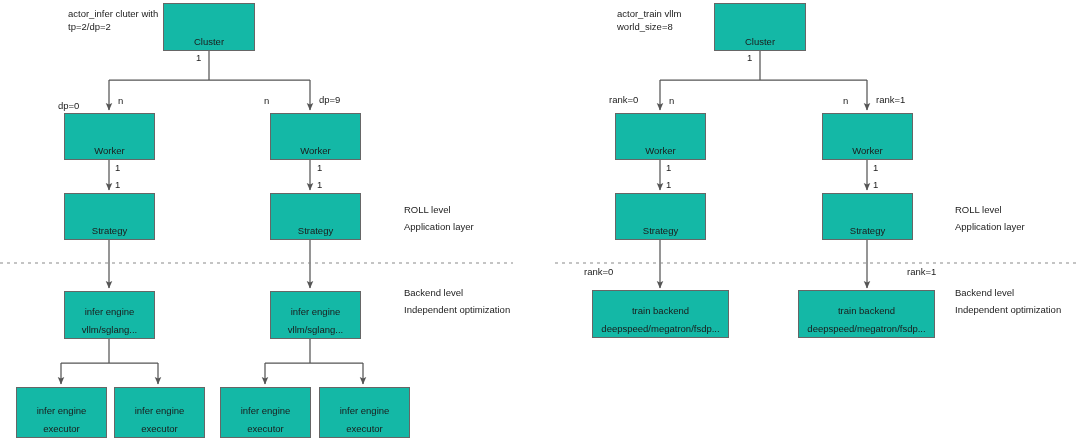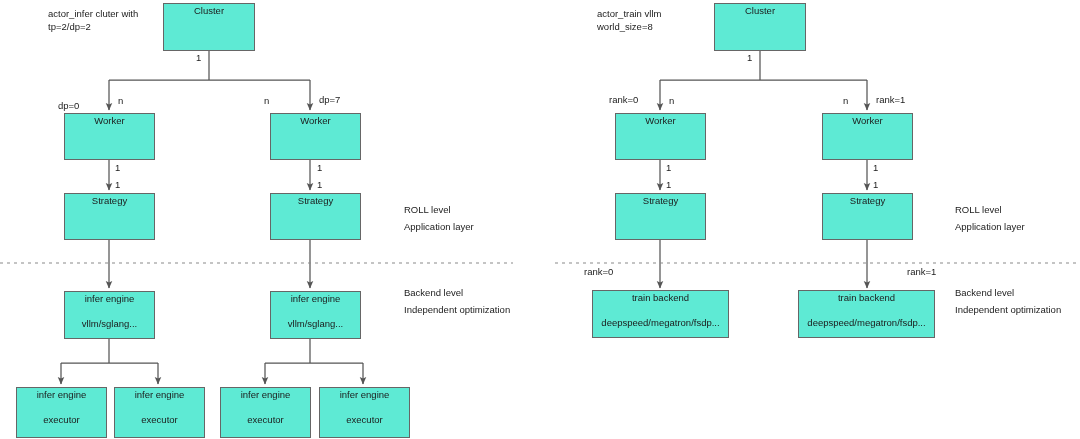--- a/index.html
+++ b/index.html
@@ -19,47 +19,48 @@
     position: absolute;
     top: 0;
     left: 0;
     width: 1080px;
     height: 439px;
   }
   .node {
     position: absolute;
     box-sizing: border-box;
     border: 1.3px solid #666666;
-    background: #5eead4;
+    background: #14b8a6;
     display: flex;
     flex-direction: column;
     align-items: center;
-    justify-content: flex-start;
+    justify-content: flex-end;
     font-size: 9.5px;
     line-height: 1.55;
     color: #1b1b1b;
     text-align: center;
     z-index: 2;
   }
-  .node .l2 { margin-top: 10px; }
+  .node .l2 { margin-top: 4px; }
   .lbl {
     position: absolute;
     font-size: 9.5px;
     line-height: 1.1;
     color: #1b1b1b;
     white-space: nowrap;
     z-index: 3;
   }
   .caption {
     position: absolute;
     font-size: 9.5px;
     line-height: 13px;
     color: #1b1b1b;
     white-space: nowrap;
     z-index: 3;
+    margin-left: 20px;
   }
   .side-note {
     position: absolute;
     font-size: 9.5px;
     line-height: 17px;
     color: #1b1b1b;
     white-space: nowrap;
     z-index: 3;
   }
 </style>
@@ -119,21 +120,21 @@
 </div>
 
 <div class="node" style="left:163px; top:3px; width:92px; height:48px;">
   <span>Cluster</span>
 </div>
 <div class="lbl" style="left:196px; top:53px;">1</div>
 
 <div class="lbl" style="left:58px; top:101px;">dp=0</div>
 <div class="lbl" style="left:118px; top:96px;">n</div>
 <div class="lbl" style="left:264px; top:96px;">n</div>
-<div class="lbl" style="left:319px; top:95px;">dp=7</div>
+<div class="lbl" style="left:319px; top:95px;">dp=9</div>
 
 <div class="node" style="left:64px; top:113px; width:91px; height:47px;">
   <span>Worker</span>
 </div>
 <div class="node" style="left:270px; top:113px; width:91px; height:47px;">
   <span>Worker</span>
 </div>
 
 <div class="lbl" style="left:115px; top:163px;">1</div>
 <div class="lbl" style="left:115px; top:180px;">1</div>

